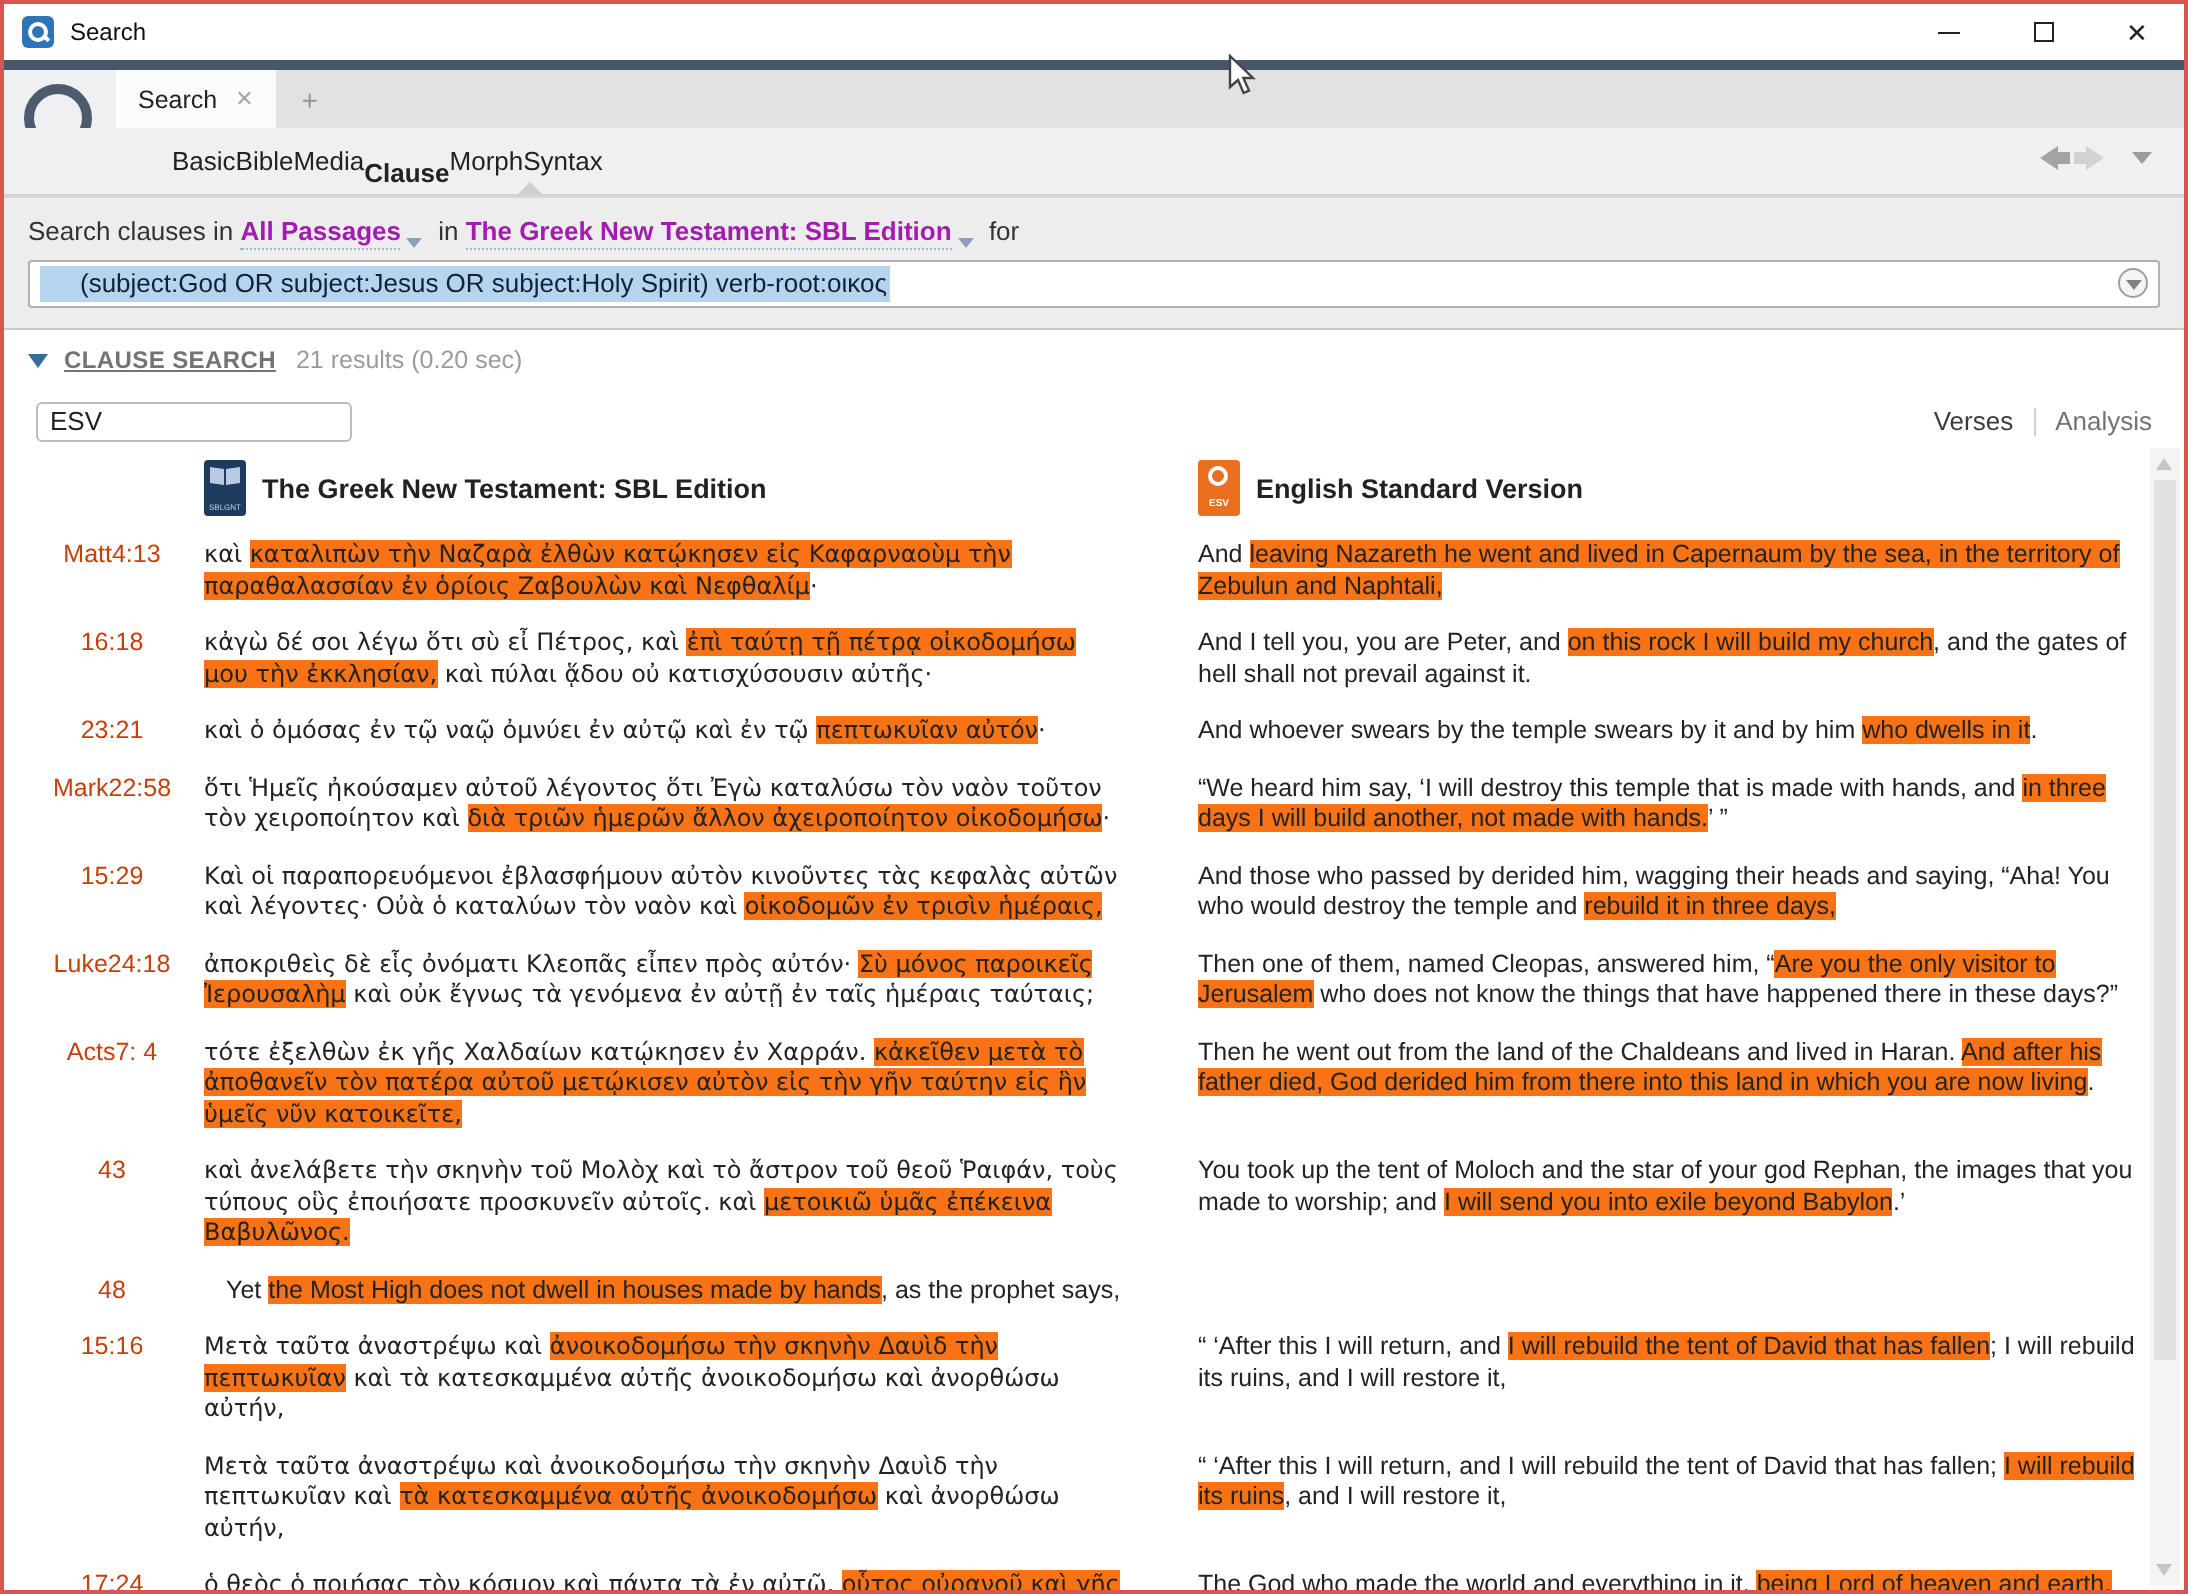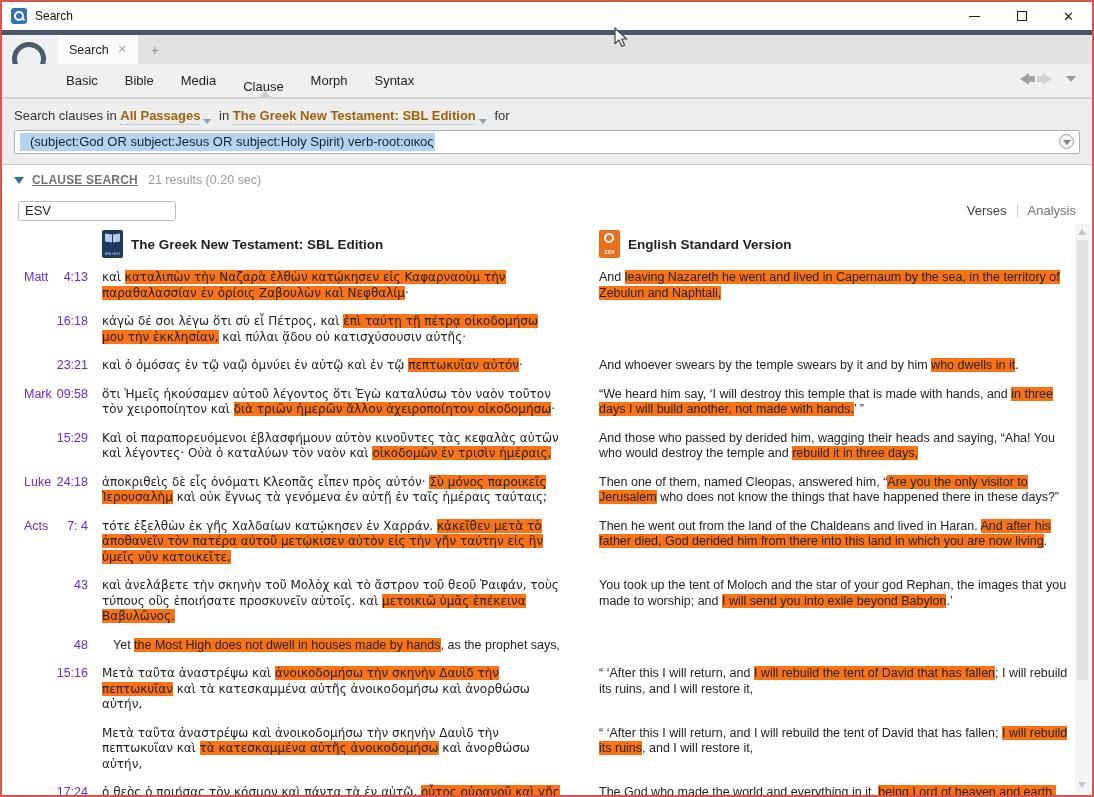--- a/index.html
+++ b/index.html
@@ -26,37 +26,37 @@
   
   .tabzone{position:relative;background:#e9e9e9;}
   .bigsearch{position:absolute;left:0;top:0;width:56px;height:62px;background:#eef0f1;}
   .bigsearch .ring{position:absolute;left:10px;top:7px;width:24px;height:24px;border:5px solid #4e5b6e;border-radius:50%;}
   .bigsearch .stick{position:absolute;left:6px;top:36px;width:13px;height:5px;background:#4e5b6e;transform:rotate(45deg);border-radius:2px;}
   .bigsearch .caret{position:absolute;left:38px;top:48px;width:0;height:0;border-left:4px solid transparent;border-right:4px solid transparent;border-top:5px solid #8b97a6;}
   .tabrow{height:29px;display:flex;align-items:stretch;padding-left:56px;background:#e2e2e2;}
   .tab{background:#fafbfb;display:flex;align-items:center;gap:9px;padding:0 11px;font-size:12.5px;color:#222;}
   .tab-close{color:#a6a6a6;font-size:11px;}
   .tab-new{width:34px;display:flex;align-items:center;justify-content:center;color:#979797;font-size:14px;}
-  .subtabrow{height:33px;display:flex;align-items:center;padding-left:64px;gap:27px;background:#f0f0f0;border-bottom:1px solid #d2d2d2;position:relative;font-size:13px;color:#222;}
-  .subtab.active{font-weight:normal;margin-top:11px;}
+  .subtabrow{height:33px;display:flex;align-items:center;padding-left:84px;background:#f0f0f0;border-bottom:1px solid #d2d2d2;position:relative;font-size:13px;color:#222;}
+  .subtab.active{font-weight:bold;margin-top:11px;}
   .notch{position:absolute;bottom:0;width:0;height:0;border-left:6px solid transparent;border-right:6px solid transparent;border-bottom:6px solid #cdd0d3;}
   .navarrows{position:absolute;right:16px;top:9px;display:flex;align-items:center;gap:14px;}
   .arrow-back{width:0;height:0;border-top:6px solid transparent;border-bottom:6px solid transparent;border-right:9px solid #a3a3a3;position:relative;}
   .arrow-back::after{content:"";position:absolute;left:9px;top:-3px;width:6px;height:6px;background:#a3a3a3;}
   .arrow-fwd{width:0;height:0;border-top:6px solid transparent;border-bottom:6px solid transparent;border-left:9px solid #d2d2d2;position:relative;}
   .arrow-fwd::before{content:"";position:absolute;right:9px;top:-3px;width:6px;height:6px;background:#d2d2d2;}
   .arrow-menu{width:0;height:0;border-left:5px solid transparent;border-right:5px solid transparent;border-top:6px solid #9b9b9b;}
   
   .searchpanel{height:66px;background:#ededee;border-top:1px solid #d8d8d8;padding:9px 12px 0 12px;box-sizing:border-box;}
   .critline{font-size:13px;color:#333;}
-  .crit-link{color:#a16207;font-weight:bold;border-bottom:1px dotted #9cb8cf;padding-bottom:1px;}
+  .crit-link{color:#a21caf;font-weight:bold;border-bottom:1px dotted #9cb8cf;padding-bottom:1px;}
   .caret-sm{display:inline-block;width:0;height:0;border-left:4px solid transparent;border-right:4px solid transparent;border-top:5px solid #8aa0b8;margin:0 4px 0 3px;position:relative;top:4px;}
   .inputwrap{position:relative;margin-top:7px;}
   .input-box{height:22px;background:#fff;border:1px solid #aeb2b6;border-radius:2px;display:flex;align-items:center;padding:0 26px 0 5px;font-size:13px;color:#0f2337;overflow:hidden;white-space:nowrap;}
-  .sel{background:#b6d4ee;padding:1px 2px 2px 10px;}
+  .sel{background:#b6d4ee;padding:1px 2px 2px 20px;}
   .go-btn{position:absolute;right:6px;top:4px;width:15px;height:15px;border-radius:50%;border:1px solid #9aa0a6;background:#f4f4f4;box-sizing:border-box;display:flex;align-items:center;justify-content:center;}
   .go-btn .tri{width:0;height:0;border-left:4px solid transparent;border-right:4px solid transparent;border-top:5px solid #7c8287;margin-top:1px;}
   
   .resheader{height:30px;background:#fff;border-top:1px solid #c9c9c9;display:flex;align-items:center;padding-left:12px;}
   .disclose{width:0;height:0;border-left:5px solid transparent;border-right:5px solid transparent;border-top:7px solid #2f6f9f;margin-right:8px;}
   .res-title{font-weight:bold;font-size:12px;color:#737373;letter-spacing:.2px;text-decoration:underline;}
   .res-summary{color:#9b9b9b;font-size:12.5px;margin-left:10px;}
   .viewrow{height:31px;display:flex;align-items:center;padding:0 16px;}
   .esv-input{width:158px;height:20px;border:1px solid #b9bdc1;border-radius:3px;background:#fff;font-size:13px;color:#222;display:flex;align-items:center;padding-left:6px;box-sizing:border-box;}
   .viewlinks{margin-left:auto;display:flex;align-items:center;font-size:13px;}
@@ -75,21 +75,21 @@
   .modicon.sbl .book::before{left:0;transform:skewY(8deg);}
   .modicon.sbl .book::after{right:0;transform:skewY(-8deg);}
   .modicon.sbl .mini{position:absolute;bottom:2px;width:100%;text-align:center;font-size:4px;color:#c2d0e0;letter-spacing:0;}
   .modicon.esv{background:#e8701f;}
   .modicon.esv .ring2{position:absolute;left:5px;top:3px;width:10px;height:10px;border:2px solid #fff;border-radius:50%;box-sizing:border-box;}
   .modicon.esv .mini{position:absolute;bottom:3px;width:100%;text-align:center;font-size:5px;color:#fff;font-weight:bold;}
   .colhead .modtitle{font-weight:bold;font-size:13.5px;color:#222;margin-left:8px;}
   
   .rows{padding-top:4px;background:#fff;}
   .row{display:flex;margin-bottom:13px;}
-  .ref{margin-left:22px;width:64px;flex:none;display:flex;justify-content:space-between;color:#6d28d9;font-size:12.5px;line-height:15.5px;}
+  .ref{margin-left:22px;width:64px;flex:none;display:flex;justify-content:center;color:#c2410c;font-size:12.5px;line-height:15.5px;}
   .gk{flex:none;width:472px;margin-left:14px;padding-right:14px;box-sizing:border-box;font-family:"DejaVu Sans","Liberation Sans",sans-serif;font-size:12px;line-height:15.5px;color:#232323;}
   .en{flex:1;margin-left:25px;padding-right:24px;font-size:12.5px;line-height:15.5px;color:#232323;}
   .hl{background:#f97316;}
   
   .scrollbar{position:absolute;right:2px;top:222px;bottom:2px;width:15px;background:#f4f4f5;}
   .sb-up{position:absolute;top:5px;left:3px;width:0;height:0;border-left:4px solid transparent;border-right:4px solid transparent;border-bottom:6px solid #c2c5c9;}
   .sb-thumb{position:absolute;top:16px;left:2px;right:2px;height:440px;background:#e0e1e3;}
   .sb-down{position:absolute;bottom:5px;left:3px;width:0;height:0;border-left:4px solid transparent;border-right:4px solid transparent;border-top:6px solid #c2c5c9;}
   
   .cursor{position:absolute;left:612px;top:25px;pointer-events:none;}
@@ -207,33 +207,34 @@
       </div>
       <div class="gk"><span>καὶ </span><span class="hl">καταλιπὼν τὴν Ναζαρὰ ἐλθὼν κατῴκησεν εἰς Καφαρναοὺμ τὴν παραθαλασσίαν ἐν ὁρίοις Ζαβουλὼν καὶ Νεφθαλίμ</span><span>·</span></div>
       <div class="en"><span>And </span><span class="hl">leaving Nazareth he went and lived in Capernaum by the sea, in the territory of Zebulun and Naphtali,</span></div>
     </div>
     <div class="row">
       <div class="ref">
         <span></span>
         <span>16:18</span>
       </div>
       <div class="gk"><span>κἀγὼ δέ σοι λέγω ὅτι σὺ εἶ Πέτρος, καὶ </span><span class="hl">ἐπὶ ταύτῃ τῇ πέτρᾳ οἰκοδομήσω μου τὴν ἐκκλησίαν,</span><span> καὶ πύλαι ᾅδου οὐ κατισχύσουσιν αὐτῆς·</span></div>
+      <div class="en"><span>And I tell you, you are Peter, and </span><span class="hl">on this rock I will build my church</span><span>, and the gates of hell shall not prevail against it.</span></div>
     </div>
     <div class="row">
       <div class="ref">
         <span></span>
         <span>23:21</span>
       </div>
       <div class="gk"><span>καὶ ὁ ὀμόσας ἐν τῷ ναῷ ὀμνύει ἐν αὐτῷ καὶ ἐν τῷ </span><span class="hl">πεπτωκυῖαν αὐτόν</span><span>·</span></div>
       <div class="en"><span>And whoever swears by the temple swears by it and by him </span><span class="hl">who dwells in it</span><span>.</span></div>
     </div>
     <div class="row">
       <div class="ref">
         <span>Mark</span>
-        <span>09:58</span>
+        <span>22:58</span>
       </div>
       <div class="gk"><span>ὅτι Ἡμεῖς ἠκούσαμεν αὐτοῦ λέγοντος ὅτι Ἐγὼ καταλύσω τὸν ναὸν τοῦτον τὸν χειροποίητον καὶ </span><span class="hl">διὰ τριῶν ἡμερῶν ἄλλον ἀχειροποίητον οἰκοδομήσω</span><span>·</span></div>
       <div class="en"><span>“We heard him say, ‘I will destroy this temple that is made with hands, and </span><span class="hl">in three days I will build another, not made with hands.</span><span>’ ”</span></div>
     </div>
     <div class="row">
       <div class="ref">
         <span></span>
         <span>15:29</span>
       </div>
       <div class="gk"><span>Καὶ οἱ παραπορευόμενοι ἐβλασφήμουν αὐτὸν κινοῦντες τὰς κεφαλὰς αὐτῶν καὶ λέγοντες· Οὐὰ ὁ καταλύων τὸν ναὸν καὶ </span><span class="hl">οἰκοδομῶν ἐν τρισὶν ἡμέραις,</span></div>

